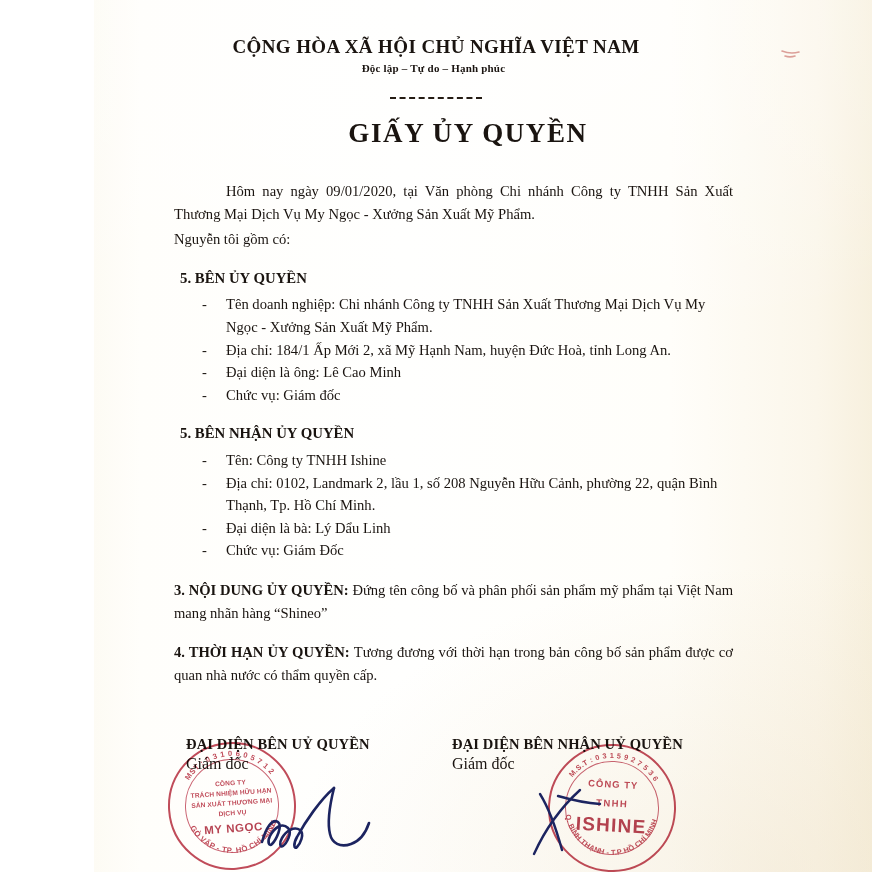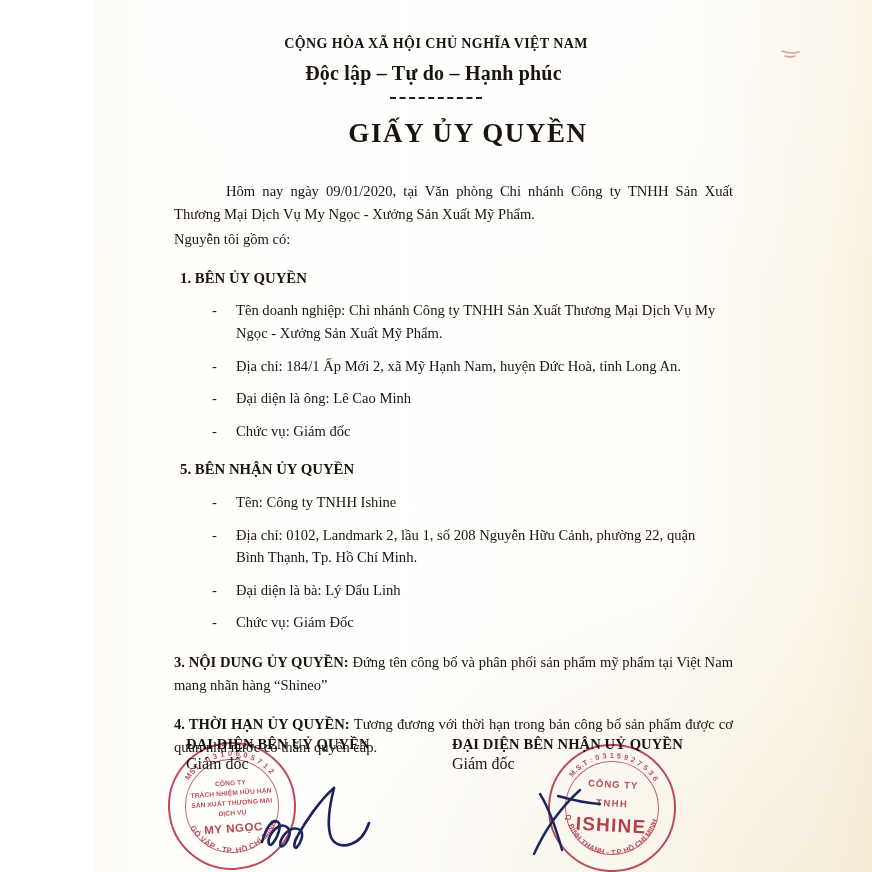--- a/index.html
+++ b/index.html
@@ -41,29 +41,29 @@
       radial-gradient(ellipse 90% 50% at 88% 100%, rgba(237,224,198,0.40), rgba(255,255,255,0) 70%);
     pointer-events: none;
   }
   .txt { position: absolute; white-space: pre; }
   .blk { position: absolute; }
 
   
   .hdr-nation {
     top: 36px; left: 0; width: 872px;
     text-align: center;
-    font-size: 14px;
+    font-size: 19px;
     font-weight: bold;
     letter-spacing: 0.4px;
     font-variant: small-caps;
   }
   .hdr-motto {
     top: 62px; left: 0; width: 867px;
     text-align: center;
-    font-size: 20px;
+    font-size: 11px;
     font-weight: bold;
     letter-spacing: 0.2px;
   }
   .hdr-rule {
     top: 88px; left: 0; width: 872px; text-align: center;
   }
   .hdr-rule i {
     display: inline-block;
     width: 92px;
     height: 0;
@@ -105,21 +105,21 @@
   }
   .sec-para b { font-weight: bold; }
   ul.bullets {
     list-style: none;
     margin: 2px 0 0 0;
     padding: 0 0 0 30px;
   }
   ul.bullets li {
     position: relative;
     padding-left: 26px;
-    margin: 10px;
+    margin: 0;
     text-align: left;
   }
   ul.bullets li::before {
     content: "-";
     position: absolute;
     left: 2px;
     top: 0;
   }
 
   
@@ -245,21 +245,21 @@
   <div class="blk hdr-rule"><i></i></div>
 
   <div class="txt doc-title">GIẤY ỦY QUYỀN</div>
 
   <div id="body">
 
     <p class="intro">Hôm nay ngày 09/01/2020, tại Văn phòng Chi nhánh Công ty TNHH Sản Xuất Thương Mại Dịch Vụ My Ngọc - Xưởng Sản Xuất Mỹ Phẩm.</p>
 
     <p class="gomco">Nguyễn tôi gồm có:</p>
 
-    <p class="sec-head">1. BÊN ỦY QUYỀN</p>
+    <p class="sec-head">5. BÊN ỦY QUYỀN</p>
     <ul class="bullets">
       <li>Tên doanh nghiệp: Chi nhánh Công ty TNHH Sản Xuất Thương Mại Dịch Vụ My Ngọc - Xưởng Sản Xuất Mỹ Phẩm.</li>
       <li>Địa chỉ: 184/1 Ấp Mới 2, xã Mỹ Hạnh Nam, huyện Đức Hoà, tỉnh Long An.</li>
       <li>Đại diện là ông: Lê Cao Minh</li>
       <li>Chức vụ: Giám đốc</li>
     </ul>
 
     <p class="sec-head">5. BÊN NHẬN ỦY QUYỀN</p>
     <ul class="bullets">
       <li>Tên: Công ty TNHH Ishine</li>

